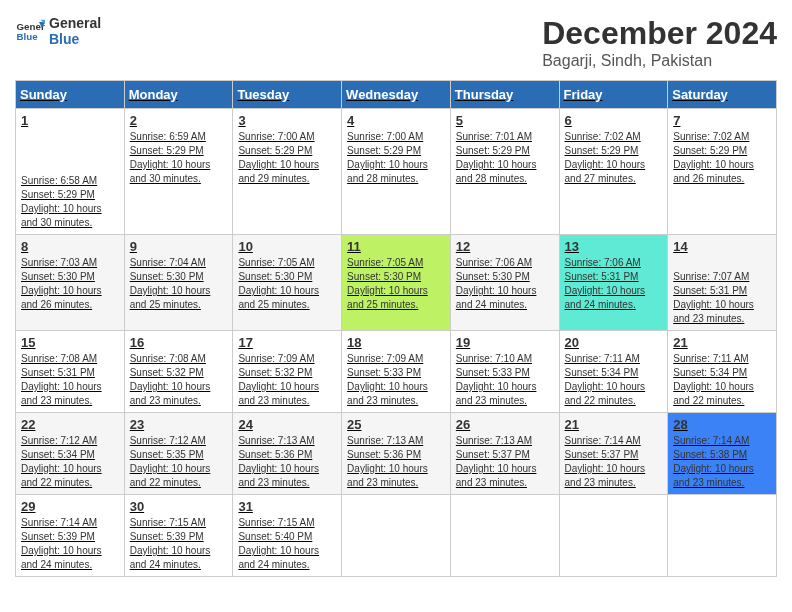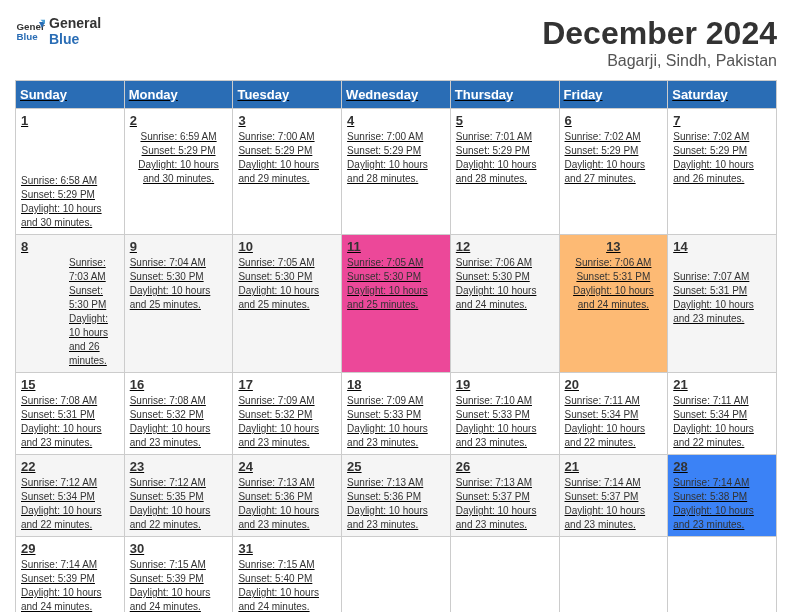--- a/index.html
+++ b/index.html
@@ -19,21 +19,21 @@
     .logo {
       display: flex;
       align-items: center;
       gap: 4px;
     }
     .logo-icon {
       width: 30px;
       height: 30px;
     }
     .title-block {
-      text-align: right;
+      text-align: left;
     }
     .month-year {
       font-size: 32px;
       font-weight: bold;
       color: #333;
     }
     .location {
       font-size: 16px;
       color: #555;
     }
@@ -117,21 +117,21 @@
   <tr>
         <td>
           <span class="day-number">1</span>
           <div class="day-info" style="white-space: pre-line; margin-top: 46px;">Sunrise: 6:58 AM
 Sunset: 5:29 PM
 Daylight: 10 hours
 and 30 minutes.</div>
         </td>
         <td>
           <span class="day-number">2</span>
-          <div class="day-info" style="white-space: pre-line; text-align: center;">Sunrise: 6:59 AM
+          <div class="day-info" style="white-space: pre-line;">Sunrise: 6:59 AM
 Sunset: 5:29 PM
 Daylight: 10 hours
 and 30 minutes.</div>
         </td>
         <td>
           <span class="day-number">3</span>
           <div class="day-info" style="white-space: pre-line;">Sunrise: 7:00 AM
 Sunset: 5:29 PM
 Daylight: 10 hours
 and 29 minutes.</div>
@@ -161,54 +161,54 @@
           <span class="day-number">7</span>
           <div class="day-info" style="white-space: pre-line;">Sunrise: 7:02 AM
 Sunset: 5:29 PM
 Daylight: 10 hours
 and 26 minutes.</div>
         </td>
       </tr>
       <tr style="background: rgb(245, 245, 245);">
         <td style="background: rgb(245, 245, 245);">
           <span class="day-number">8</span>
-          <div class="day-info" style="white-space: pre-line; margin-left: 48px;">Sunrise: 7:03 AM
+          <div class="day-info" style="white-space: pre-line;">Sunrise: 7:03 AM
 Sunset: 5:30 PM
 Daylight: 10 hours
 and 26 minutes.</div>
         </td>
         <td style="background: rgb(245, 245, 245);">
           <span class="day-number">9</span>
           <div class="day-info" style="white-space: pre-line;">Sunrise: 7:04 AM
 Sunset: 5:30 PM
 Daylight: 10 hours
 and 25 minutes.</div>
         </td>
         <td style="background: rgb(245, 245, 245);">
           <span class="day-number">10</span>
           <div class="day-info" style="white-space: pre-line;">Sunrise: 7:05 AM
 Sunset: 5:30 PM
 Daylight: 10 hours
 and 25 minutes.</div>
         </td>
-        <td style="background: #ec4899;">
+        <td style="background: #bef264;">
           <span class="day-number">11</span>
           <div class="day-info" style="white-space: pre-line;">Sunrise: 7:05 AM
 Sunset: 5:30 PM
 Daylight: 10 hours
 and 25 minutes.</div>
         </td>
         <td style="background: rgb(245, 245, 245); margin-left: 10px;">
           <span class="day-number">12</span>
           <div class="day-info" style="white-space: pre-line;">Sunrise: 7:06 AM
 Sunset: 5:30 PM
 Daylight: 10 hours
 and 24 minutes.</div>
         </td>
-        <td style="background: #fdba74; text-align: center;">
+        <td style="background: #5eead4;">
           <span class="day-number">13</span>
           <div class="day-info" style="white-space: pre-line;">Sunrise: 7:06 AM
 Sunset: 5:31 PM
 Daylight: 10 hours
 and 24 minutes.</div>
         </td>
         <td style="background: rgb(245, 245, 245);">
           <span class="day-number">14</span>
           <div class="day-info" style="white-space: pre-line; margin-top: 16px;">Sunrise: 7:07 AM
 Sunset: 5:31 PM

